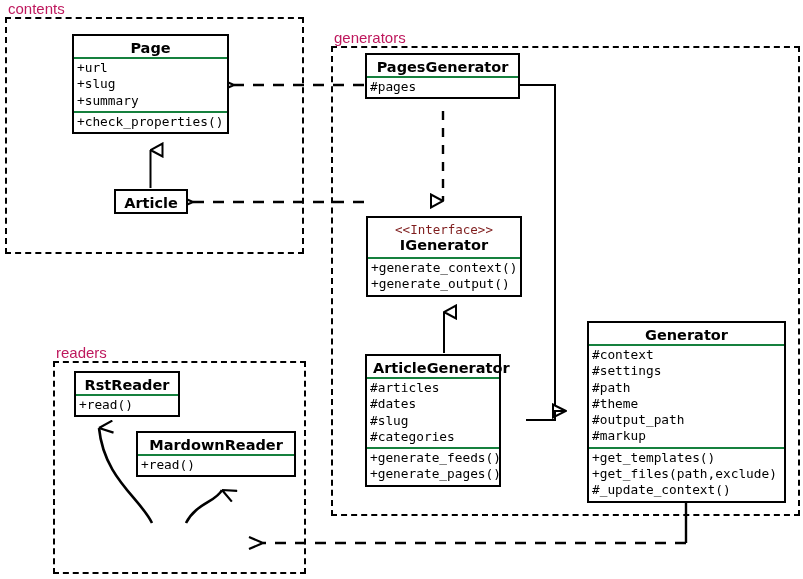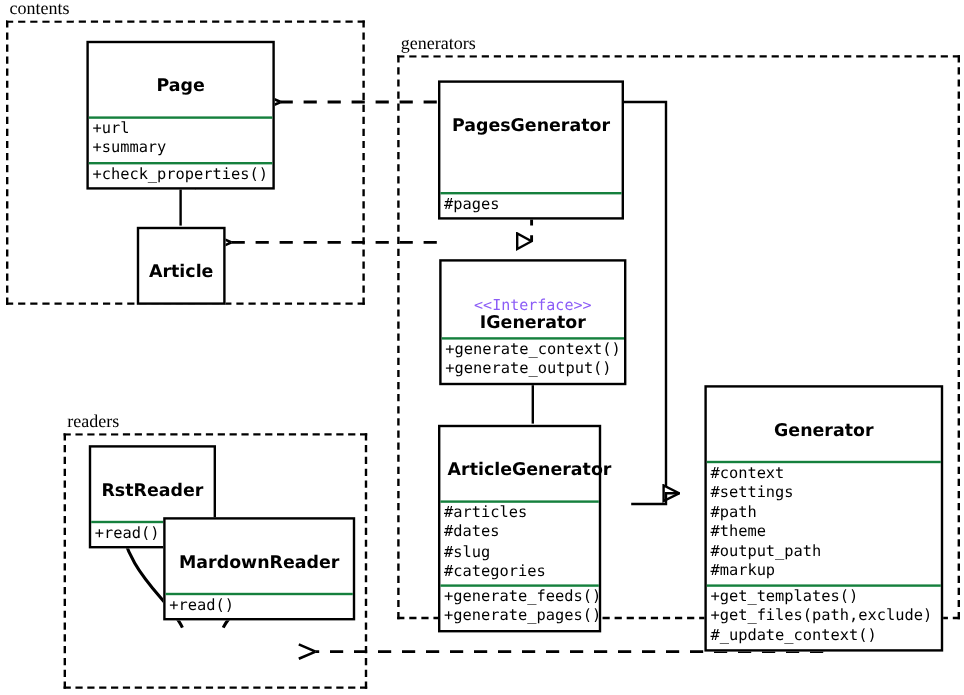--- a/index.html
+++ b/index.html
@@ -26,55 +26,54 @@
   }
 
   
   .package {
     position: absolute;
     border: 2.5px dashed #000;
     background: transparent;
   }
   .pkg-label {
     position: absolute;
-    font-family: Liberation Serif, serif;
+    font-family: Liberation Sans, sans-serif;
     font-size: 15px;
-    color: #000000;
+    color: #be185d;
     background: #ffffff;
     padding: 0 3px 0 2px;
     white-space: nowrap;
     line-height: 17px;
   }
 
   
   .uml {
     position: absolute;
     background: #ffffff;
     border: 2px solid #000;
     display: flex;
     flex-direction: column;
     z-index: 5;
   }
   .uml .title {
     font-family: "DejaVu Sans", sans-serif;
     font-weight: bold;
     font-size: 14.5px;
     text-align: center;
-    padding: 4px 6px 16px 6px;
+    padding: 4px 6px 0 6px;
     color: #000;
     line-height: 17px;
     white-space: nowrap;
-    margin-top: 24px;
   }
   .uml .stereotype {
     font-family: "DejaVu Sans Mono", monospace;
     font-weight: normal;
     font-size: 12.5px;
     line-height: 15px;
-    color: #8b5cf6;
+    color: #7f1d1d;
   }
   .uml .compartment {
     border-top: 2px solid #15803d;
     padding: 1px 2px 2px 3px;
     font-family: "DejaVu Sans Mono", monospace;
     font-size: 12.8px;
     line-height: 16.3px;
     color: #000;
     white-space: nowrap;
   }
@@ -145,32 +144,33 @@
 
     <path d="M 152,523 C 140,498 104,478 99,428" fill="none" stroke="#000" stroke-width="2.6" marker-end="url(#open-arrow-up)"></path>
 
     <path d="M 186,523 C 196,503 216,502 222,490" fill="none" stroke="#000" stroke-width="2.6" marker-end="url(#open-arrow-up)"></path>
   </svg>
 
   <div class="uml" style="left:72px; top:34px; width:157px;">
     <div class="title">Page</div>
     <div class="compartment">
       <span class="row">+url</span>
+      <span class="row">+slug</span>
       <span class="row">+summary</span>
     </div>
     <div class="compartment">
       <span class="row">+check_properties()</span>
     </div>
   </div>
 
   <div class="uml" style="left:114px; top:189px; width:74px;">
     <div class="title">Article</div>
   </div>
 
-  <div class="uml" style="left:365px; top:67px; width:155px;gap:30px;">
+  <div class="uml" style="left:365px; top:53px; width:155px;">
     <div class="title">PagesGenerator</div>
     <div class="compartment">
       <span class="row">#pages</span>
     </div>
   </div>
 
   <div class="uml" style="left:366px; top:216px; width:156px;">
     <div class="title" style="padding-bottom:3px;">
       <span class="stereotype" style="display:block;">&lt;&lt;Interface&gt;&gt;</span>
       <span style="display:block;">IGenerator</span>

